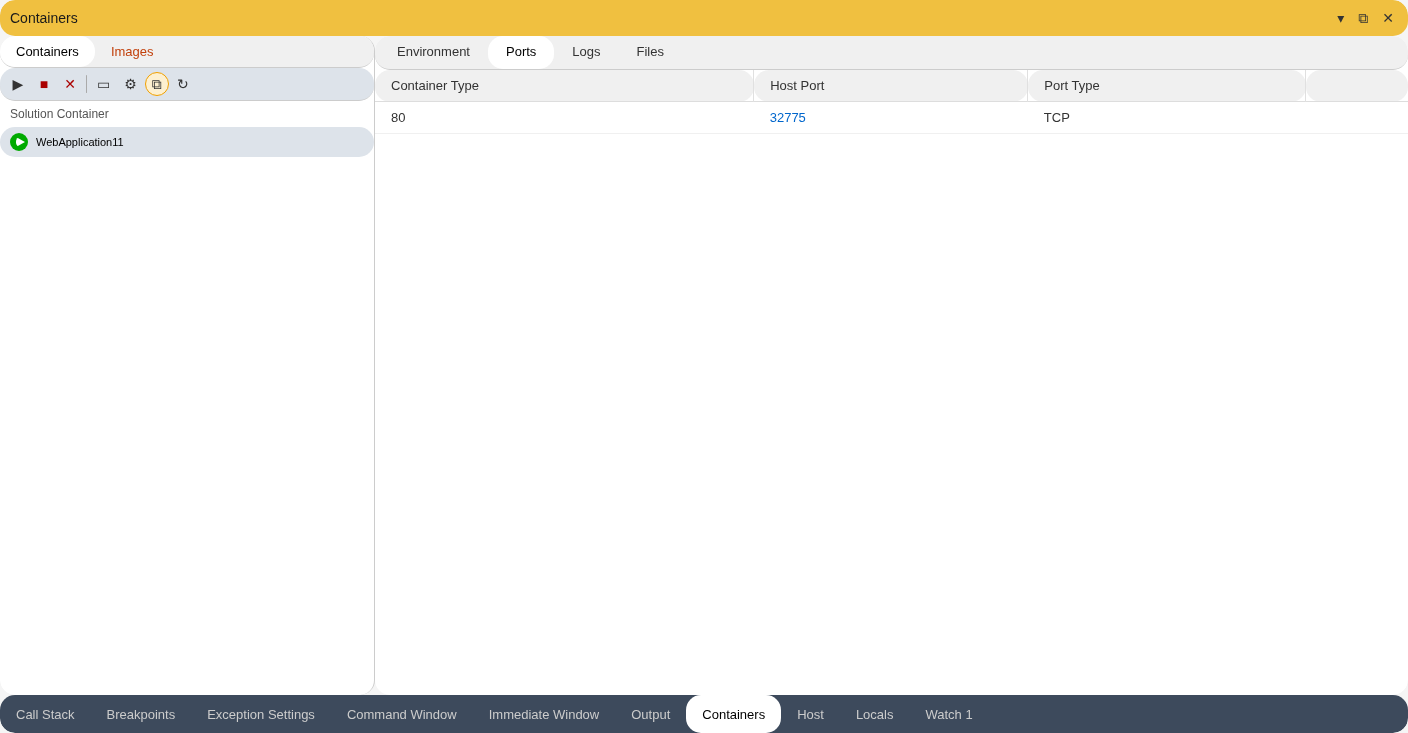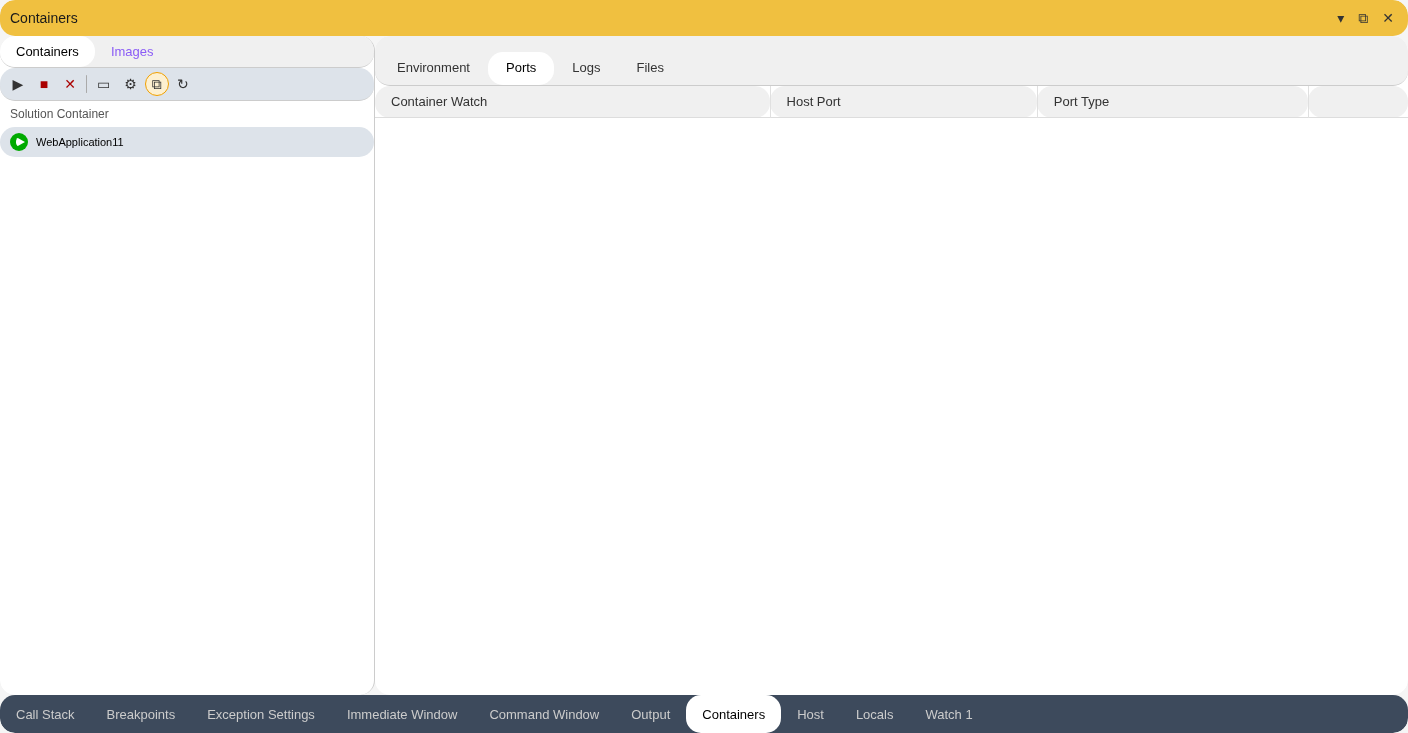--- a/index.html
+++ b/index.html
@@ -63,21 +63,21 @@
     
     .left-tabs {
       display: flex;
       border-bottom: 1px solid #ccc;
       background: #f0f0f0;
     }
     .left-tab {
       padding: 8px 16px;
       cursor: pointer;
       font-size: 13px;
-      color: #8b5cf6;
+      color: #c2410c;
       border: none;
       background: none;
     }
     .left-tab.active {
       background: #fff;
       color: #000;
       font-weight: normal;
     }
 
     
@@ -167,21 +167,20 @@
       padding: 0 4px;
     }
     .right-tab {
       padding: 8px 18px;
       cursor: pointer;
       font-size: 13px;
       color: #333;
       border: none;
       background: none;
       border-bottom: 2px solid transparent;
-      margin-top: 16px;
     }
     .right-tab.active {
       background: #fff;
       border-bottom: 2px solid #fff;
       color: #000;
     }
 
     
     .port-table {
       width: 100%;
@@ -284,36 +283,42 @@
     <div class="right-tabs">
       <button class="right-tab">Environment</button>
       <button class="right-tab active">Ports</button>
       <button class="right-tab">Logs</button>
       <button class="right-tab">Files</button>
     </div>
 
     <table class="port-table">
       <thead>
         <tr>
-          <th>Container Watch</th>
+          <th>Container Type</th>
           <th>Host Port</th>
           <th>Port Type</th>
           <th></th>
         </tr>
       </thead>
       <tbody>
+        <tr class="table-row">
+          <td>80</td>
+          <td class="link">32775</td>
+          <td>TCP</td>
+          <td></td>
+        </tr>
       </tbody>
     </table>
   </div>
 </div>
 
 <div class="bottom-tabs">
   <button class="bottom-tab">Call Stack</button>
   <button class="bottom-tab">Breakpoints</button>
   <button class="bottom-tab">Exception Settings</button>
+  <button class="bottom-tab">Command Window</button>
   <button class="bottom-tab">Immediate Window</button>
-  <button class="bottom-tab">Command Window</button>
   <button class="bottom-tab">Output</button>
   <button class="bottom-tab active">Containers</button>
   <button class="bottom-tab">Host</button>
   <button class="bottom-tab">Locals</button>
   <button class="bottom-tab">Watch 1</button>
 </div>
 
 </body></html>

